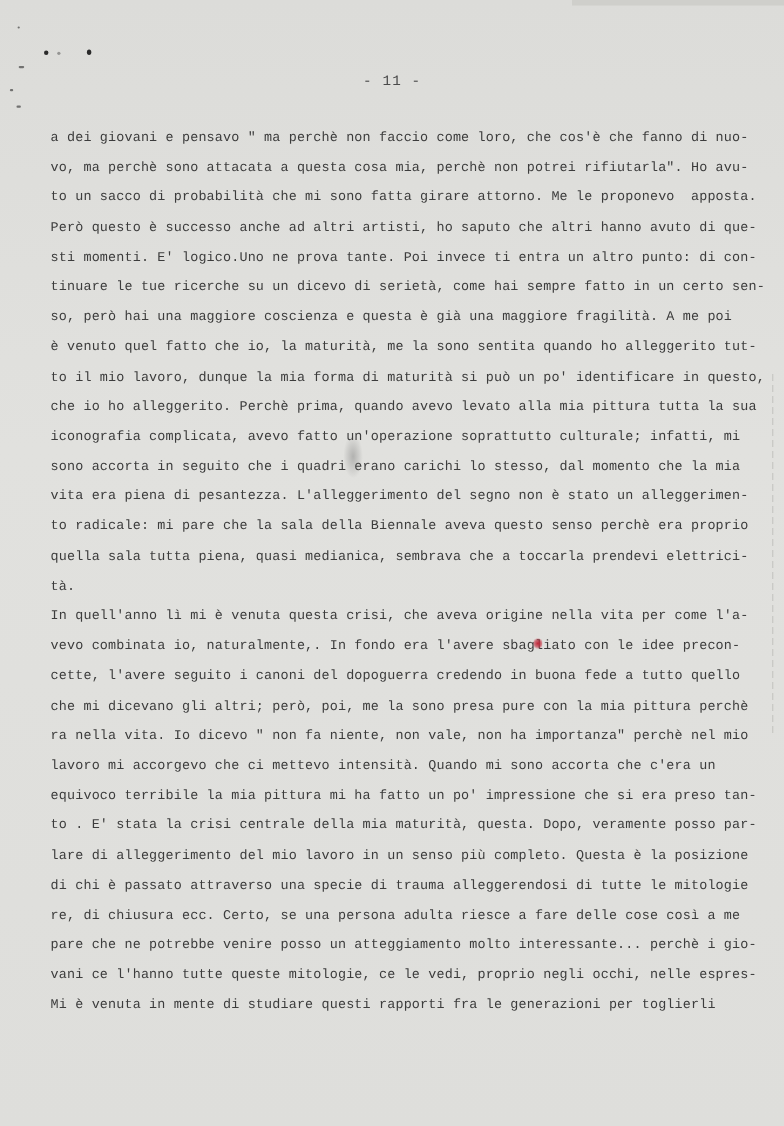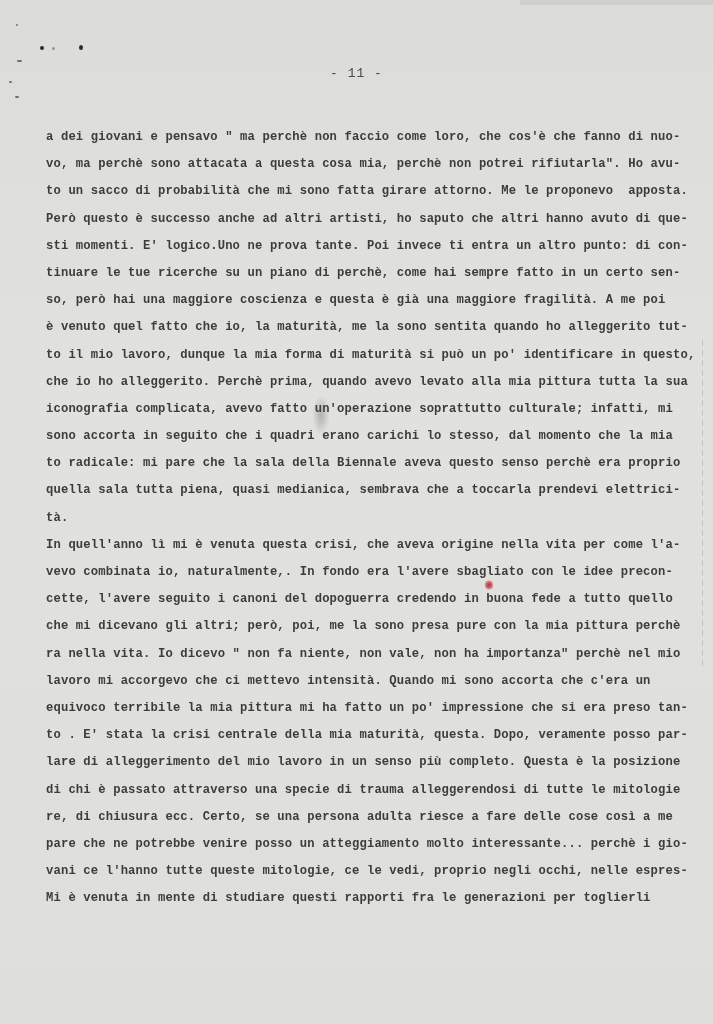--- a/index.html
+++ b/index.html
@@ -39,23 +39,22 @@
       width: 713px;
       top: 66px;
       text-align: center;
       font-size: 13px;
       color: #4a4a4a;
       letter-spacing: 1px;
     }
     .body-text {
       position: absolute;
       left: 46px;
-      top: 124px;
+      top: 112px;
       width: 660px;
-      font-weight: bold;
     }
     .line {
       height: 27.2px;
       line-height: 27.2px;
       font-size: 12.2px;
       color: #3c3c3c;
       white-space: pre;
       letter-spacing: 0.15px;
     }
     .margin-rule {
@@ -99,27 +98,28 @@
   <div class="speck" style="left:15px;top:96px;width:4px;height:1.5px;opacity:0.6;border-radius:1px;"></div>
 
   <div class="page-number">- 11 -</div>
 
   <div class="body-text">
     <div class="line">a dei giovani e pensavo " ma perchè non faccio come loro, che cos'è che fanno di nuo-</div>
     <div class="line">vo, ma perchè sono attacata a questa cosa mia, perchè non potrei rifiutarla". Ho avu-</div>
     <div class="line">to un sacco di probabilità che mi sono fatta girare attorno. Me le proponevo  apposta.</div>
     <div class="line">Però questo è successo anche ad altri artisti, ho saputo che altri hanno avuto di que-</div>
     <div class="line">sti momenti. E' logico.Uno ne prova tante. Poi invece ti entra un altro punto: di con-</div>
-    <div class="line">tinuare le tue ricerche su un piano di perchè, come hai sempre fatto in un certo sen-</div>
+    <div class="line">tinuare le tue ricerche su un dicevo di serietà, come hai sempre fatto in un certo sen-</div>
     <div class="line">so, però hai una maggiore coscienza e questa è già una maggiore fragilità. A me poi</div>
     <div class="line">è venuto quel fatto che io, la maturità, me la sono sentita quando ho alleggerito tut-</div>
     <div class="line">to il mio lavoro, dunque la mia forma di maturità si può un po' identificare in questo,</div>
     <div class="line">che io ho alleggerito. Perchè prima, quando avevo levato alla mia pittura tutta la sua</div>
     <div class="line">iconografia complicata, avevo fatto un'operazione soprattutto culturale; infatti, mi</div>
     <div class="line">sono accorta in seguito che i quadri erano carichi lo stesso, dal momento che la mia</div>
+    <div class="line">vita era piena di pesantezza. L'alleggerimento del segno non è stato un alleggerimen-</div>
     <div class="line">to radicale: mi pare che la sala della Biennale aveva questo senso perchè era proprio</div>
     <div class="line">quella sala tutta piena, quasi medianica, sembrava che a toccarla prendevi elettrici-</div>
     <div class="line">tà.</div>
     <div class="line">In quell'anno lì mi è venuta questa crisi, che aveva origine nella vita per come l'a-</div>
     <div class="line">vevo combinata io, naturalmente,. In fondo era l'avere sbagliato con le idee precon-</div>
     <div class="line">cette, l'avere seguito i canoni del dopoguerra credendo in buona fede a tutto quello</div>
     <div class="line">che mi dicevano gli altri; però, poi, me la sono presa pure con la mia pittura perchè</div>
     <div class="line">ra nella vita. Io dicevo " non fa niente, non vale, non ha importanza" perchè nel mio</div>
     <div class="line">lavoro mi accorgevo che ci mettevo intensità. Quando mi sono accorta che c'era un</div>
     <div class="line">equivoco terribile la mia pittura mi ha fatto un po' impressione che si era preso tan-</div>

